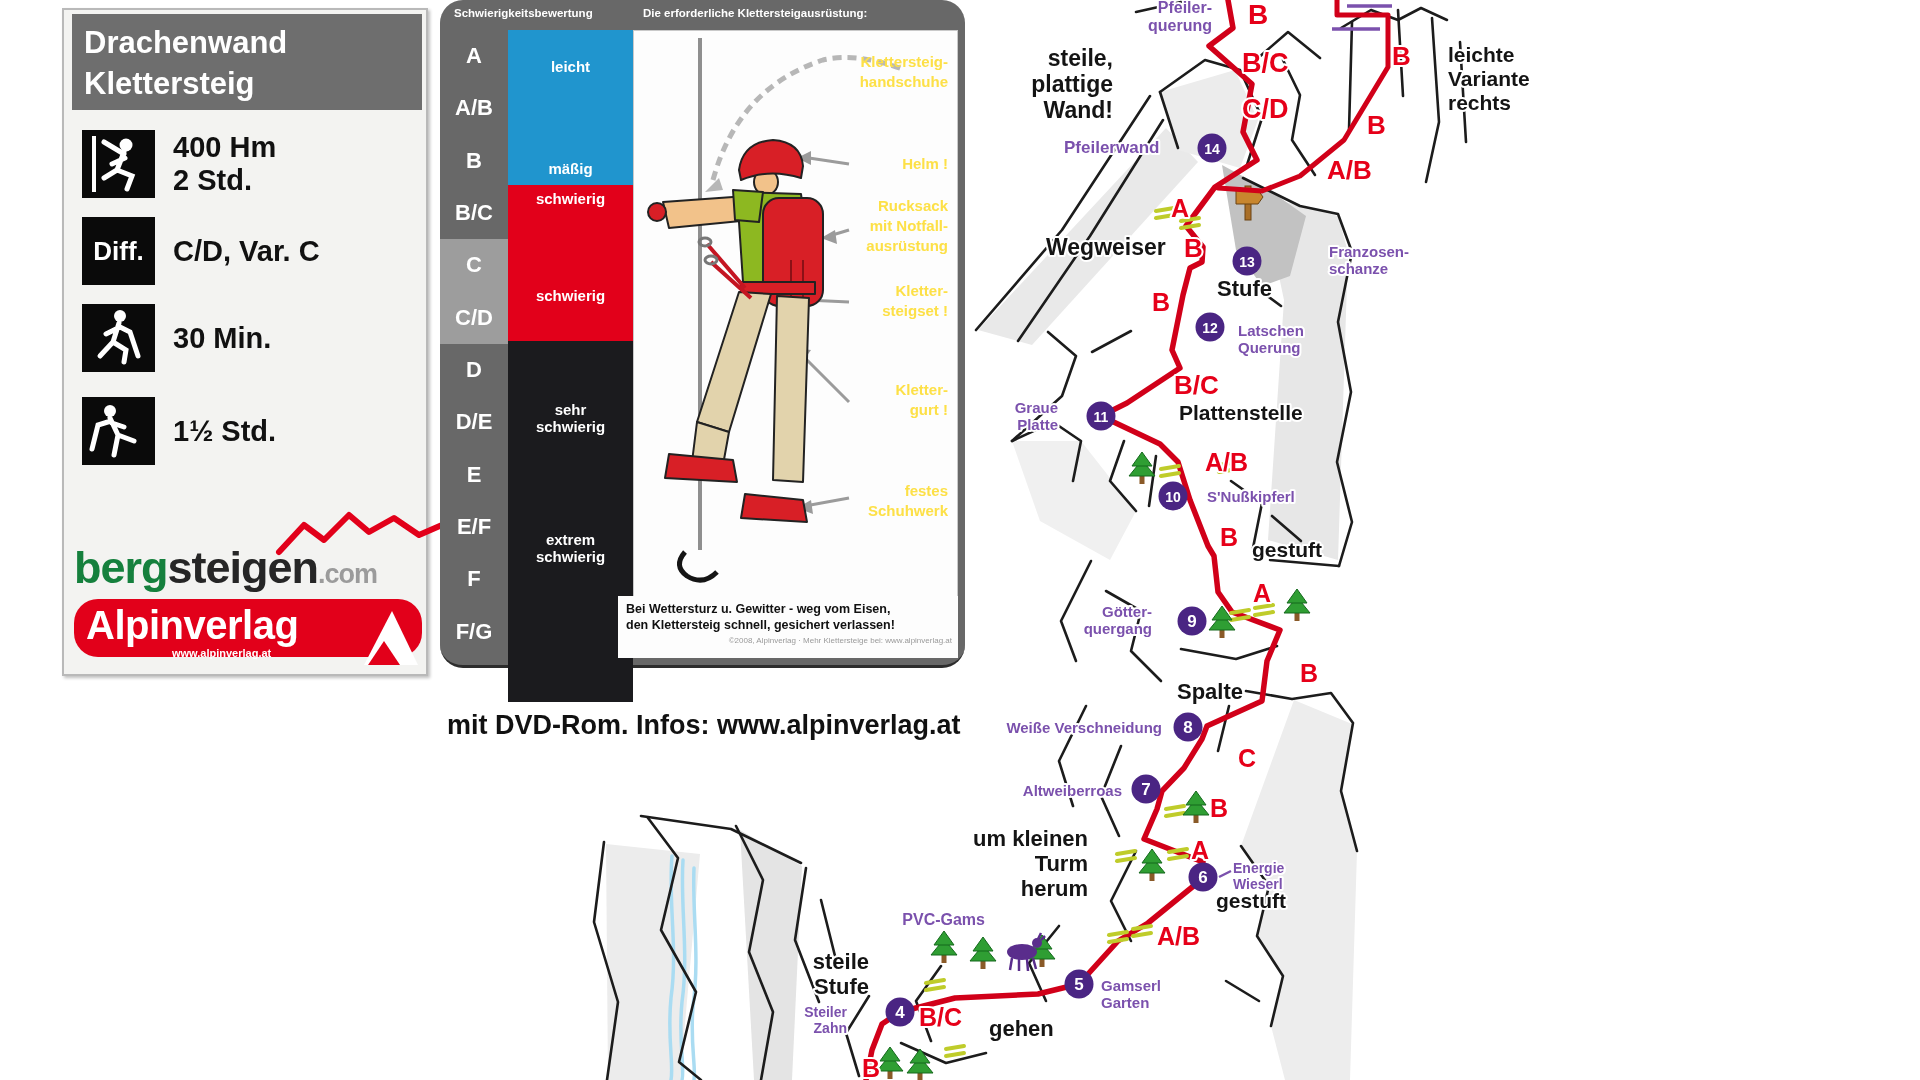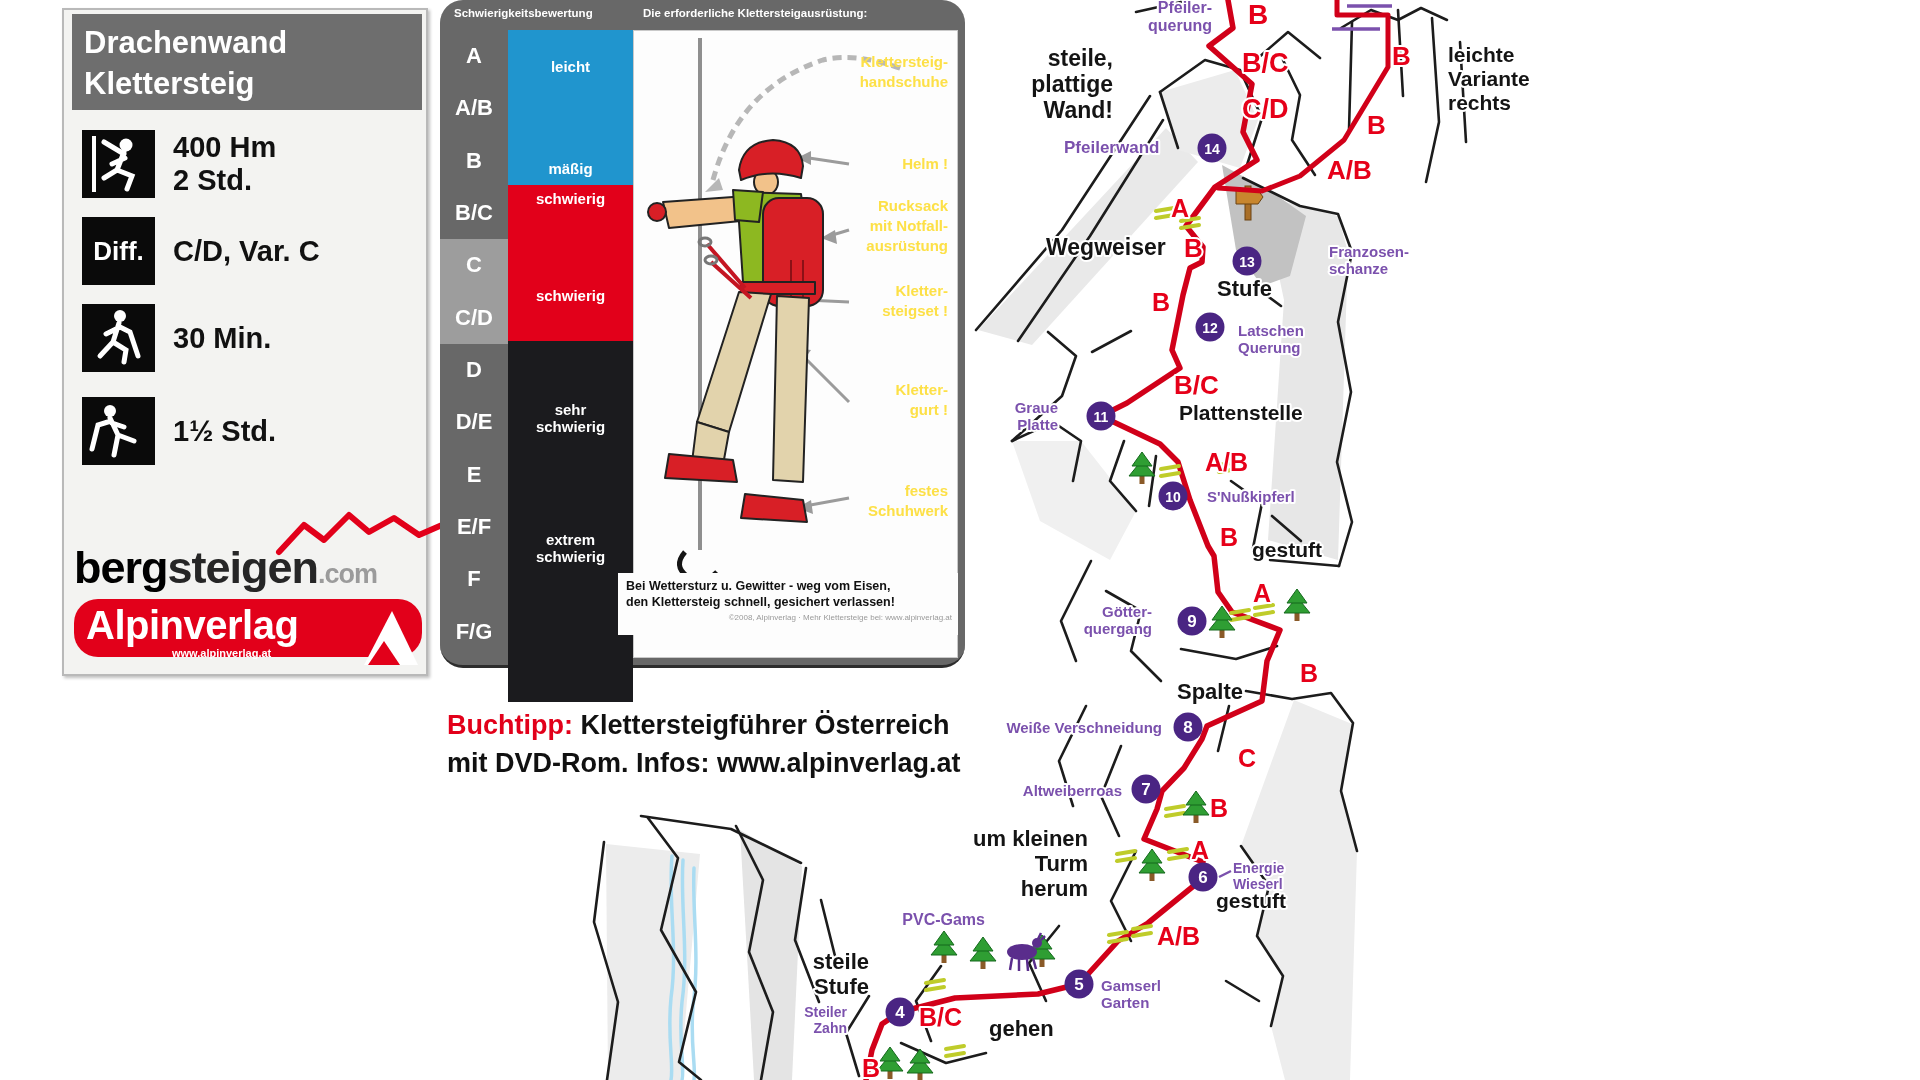--- a/index.html
+++ b/index.html
@@ -20,21 +20,21 @@
               background:#f3f3f1; border:2px solid #b9b9b9; box-shadow:2px 2px 3px rgba(0,0,0,.25); z-index:3;padding-left:45px; }
   .info-header { position:absolute; left:8px; top:4px; width:350px; height:96px; background:#6e6e6e;
                  color:#fff; font-weight:bold; font-size:31px; line-height:41px; padding:8px 0 0 12px; }
   .stat-row { position:absolute; left:18px; display:flex; align-items:center; }
   .stat-icon { width:73px; height:68px; background:#0a0a0a; flex:0 0 auto;
                display:flex; align-items:center; justify-content:center; }
   .stat-icon .difftxt { color:#fff; font-weight:bold; font-size:26px; }
   .stat-text { margin-left:18px; font-weight:bold; font-size:29px; color:#111; line-height:33px; }
   .bs-logo { position:absolute; left:10px; top:518px; width:350px; height:70px; }
   .bs-logo .t { position:absolute; left:0; top:14px; font-weight:bold; font-size:45px; letter-spacing:-1px; }
-  .bs-logo .r { color:#000000; } .bs-logo .b { color:#262626; }
+  .bs-logo .r { color:#15803d; } .bs-logo .b { color:#262626; }
   .bs-logo .c { color:#9b9b9b; font-size:27px; font-weight:bold; }
   .bs-zig { position:absolute; left:200px; top:-28px; }
   .av-banner { position:absolute; left:10px; top:589px; width:348px; height:58px; background:#e2001a; overflow:visible;border-radius:24px; }
   .av-banner .name { position:absolute; left:12px; top:4px; color:#fff; font-weight:bold; font-size:40px; letter-spacing:-0.5px; }
   .av-banner .url { position:absolute; left:98px; top:48px; color:#fff; font-weight:bold; font-size:11px; }
   .av-mtn { position:absolute; right:-4px; top:0; }
 
   
   .legend { position:absolute; left:440px; top:0; width:525px; height:668px; background:#686868;
             border-bottom:3px solid #2d2d2d; z-index:3;border-radius:23px; }
@@ -44,21 +44,21 @@
   .grade-cell.hl { background:#9d9d9d; }
   .band-col { position:absolute; left:68px; top:30px; width:125px; height:628px; }
   .band { position:absolute; left:0; width:125px; }
   .band-label { position:absolute; left:0; width:100%; text-align:center; color:#fff; font-weight:bold;
                 font-size:15px; line-height:17px; white-space:pre-line; }
   .equip-area { position:absolute; left:193px; top:30px; width:325px; height:628px; background:#fdfdfd; border:1px solid #c9c9c9; }
   #climber-svg { position:absolute; left:193px; top:30px; z-index:2; }
   .equip-labels { position:absolute; left:193px; top:0; width:325px; height:668px; z-index:3; }
   .equip-label { position:absolute; right:10px; text-align:right; color:#fde047; font-weight:bold;
                  font-size:15px; line-height:20px; white-space:pre-line; }
-  .warn-strip { position:absolute; left:178px; top:573px; width:340px; height:62px; background:#fdfdfd; z-index:4; padding:5px 6px 0 8px; }
+  .warn-strip { position:absolute; left:178px; top:596px; width:340px; height:62px; background:#fdfdfd; z-index:4; padding:5px 6px 0 8px; }
   .warn-strip .w { font-size:12.5px; font-weight:600; color:#111; line-height:16px; }
   .warn-strip .credit { display:block; text-align:right; font-size:8px; color:#9a9a9a; margin-top:3px; }
 
   
   .book-tip { position:absolute; left:447px; top:706px; width:560px; z-index:3;
               font-weight:bold; font-size:27px; line-height:38px; color:#111; }
   .book-tip .red { color:#e2001a; }
 </style>
 </head>
 <body>
@@ -518,19 +518,16 @@
       </div>
 
     <div class="warn-strip">
       <div class="w">Bei Wettersturz u. Gewitter - weg vom Eisen,</div>
       <div class="w">den Klettersteig schnell, gesichert verlassen!</div>
       <span class="credit">©2008, Alpinverlag · Mehr Klettersteige bei: www.alpinverlag.at</span>
     </div>
   </div>
 
   <div class="book-tip">
-    <div>
-      <span class="red">Buchtipp:</span><span> Klettersteigführer Österreich</span>
-    </div>
     <div>mit DVD-Rom. Infos: www.alpinverlag.at</div>
   </div>
 
 </div>
 
 </body></html>

